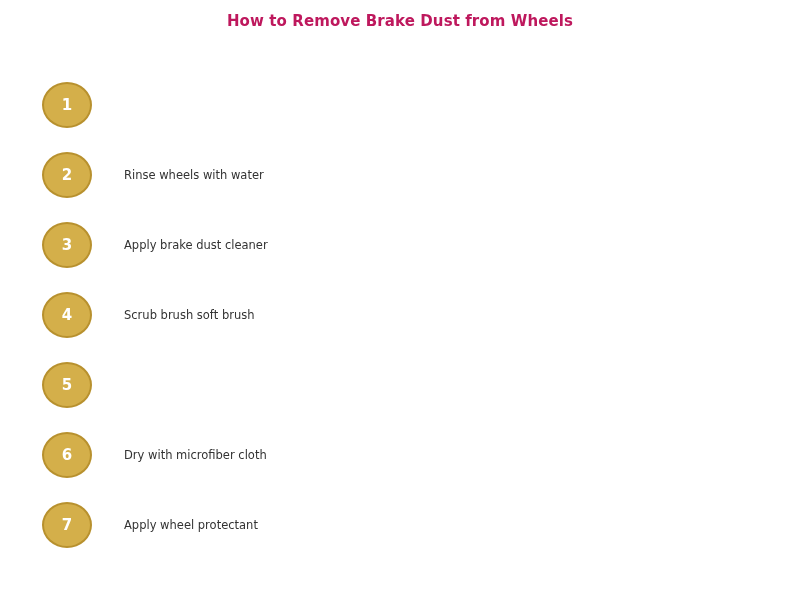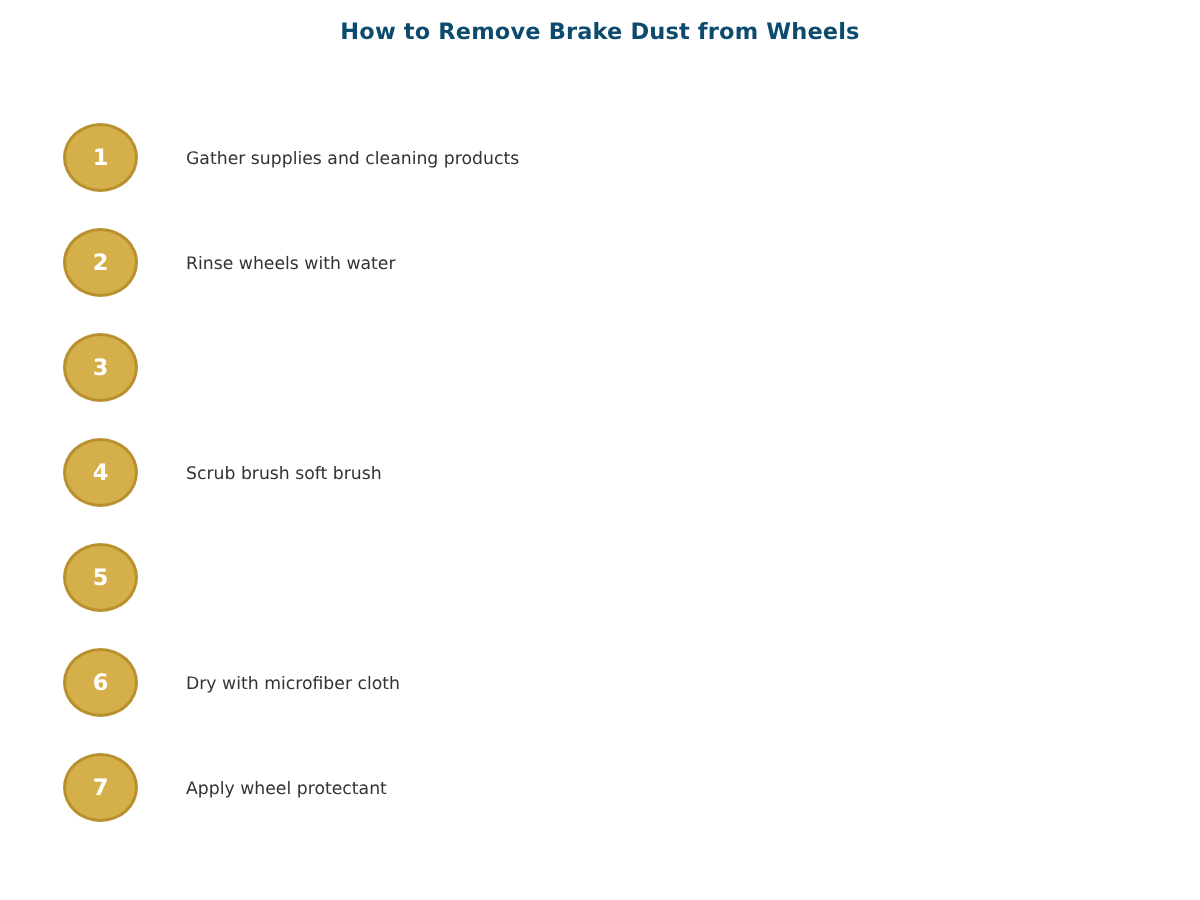--- a/index.html
+++ b/index.html
@@ -26,21 +26,21 @@
   .title {
     position: absolute;
     top: 0;
     left: 0;
     width: 800px;
     height: 42px;
     line-height: 42px;
     text-align: center;
     font-size: 15px;
     font-weight: bold;
-    color: #0c4a6e;
+    color: #be185d;
     letter-spacing: 0.1px;
     white-space: nowrap;
   }
 
   
   .steps {
     position: absolute;
     top: 82px;
     left: 0;
     width: 800px;
@@ -98,32 +98,32 @@
 <div id="infographic">
 
   <div class="title">How to Remove Brake Dust from Wheels</div>
 
   <div class="steps" id="steps-container">
 
   <div class="step-row">
         <div class="step-badge">
           <span class="step-number">1</span>
         </div>
-        <div class="step-label">Gather supplies and cleaning products</div>
       </div>
       <div class="step-row">
         <div class="step-badge">
           <span class="step-number">2</span>
         </div>
         <div class="step-label">Rinse wheels with water</div>
       </div>
       <div class="step-row">
         <div class="step-badge">
           <span class="step-number">3</span>
         </div>
+        <div class="step-label">Apply brake dust cleaner</div>
       </div>
       <div class="step-row">
         <div class="step-badge">
           <span class="step-number">4</span>
         </div>
         <div class="step-label">Scrub brush soft brush</div>
       </div>
       <div class="step-row">
         <div class="step-badge">
           <span class="step-number">5</span>

